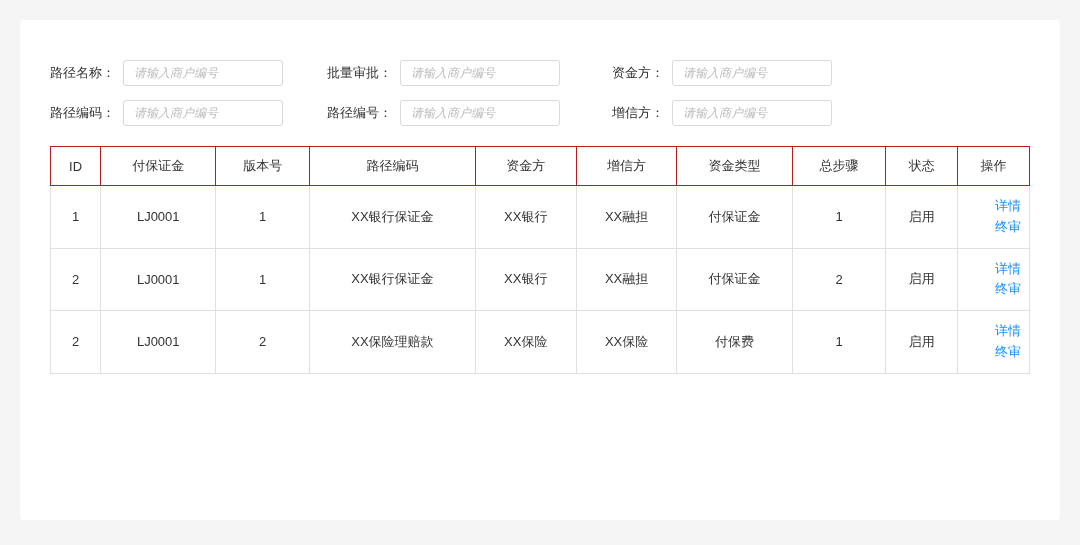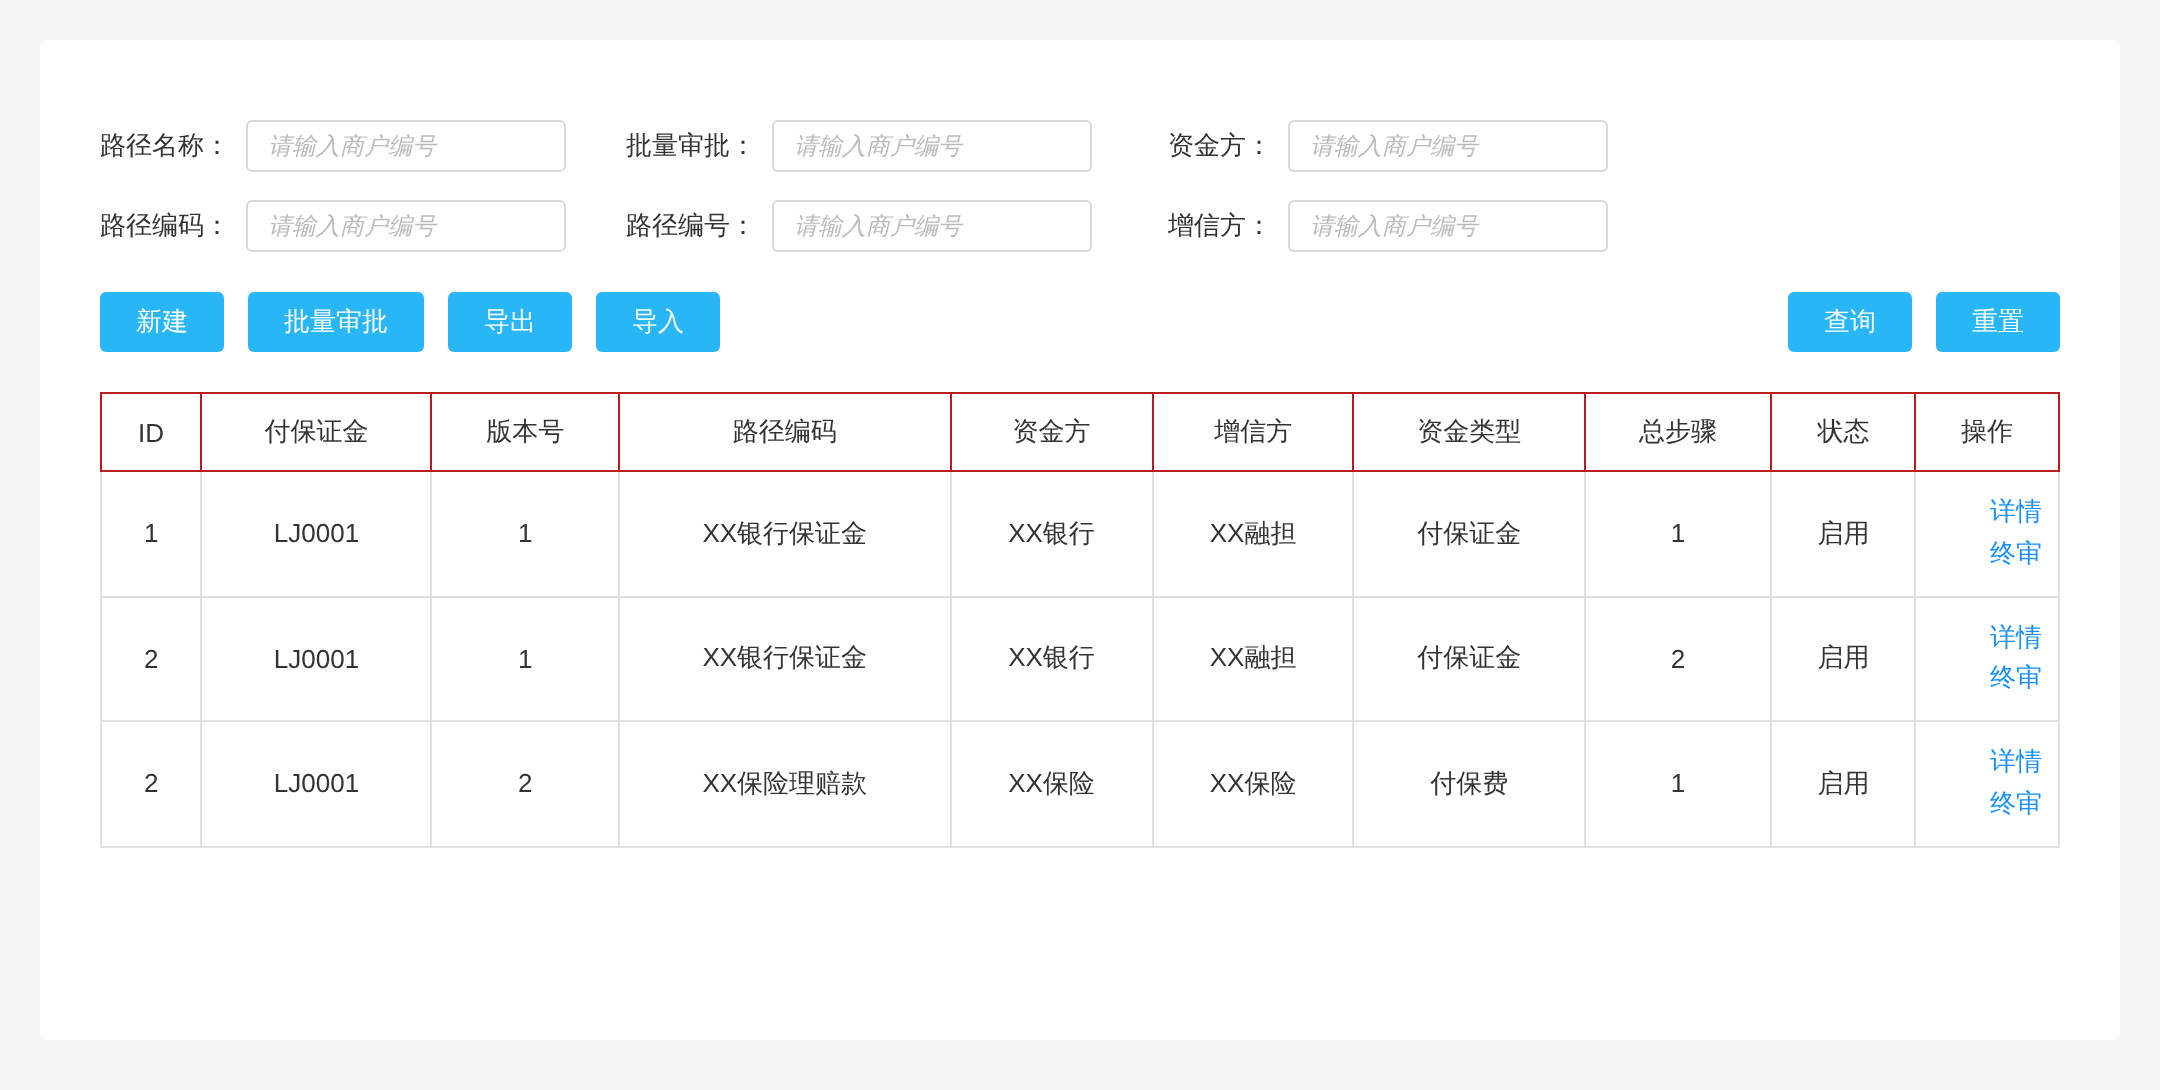--- a/index.html
+++ b/index.html
@@ -29,21 +29,21 @@
       font-size: 16px;
       color: #1890ff;
     }
     .form-section {
       margin-bottom: 20px;
     }
     .form-row {
       display: flex;
       align-items: flex-end;
       margin-bottom: 14px;
-      gap: 30px;
+      gap: 44px;
     }
     .form-item {
       display: flex;
       align-items: center;
       gap: 8px;
     }
     .form-label {
       font-size: 13px;
       color: #333;
       white-space: nowrap;
@@ -149,30 +149,20 @@
           <span class="form-label">路径编号：</span>
           <input class="form-input" placeholder="请输入商户编号" type="text" style="">
         </div>
         <div class="form-item">
           <span class="form-label">增信方：</span>
           <input class="form-input" placeholder="请输入商户编号" type="text" style="">
         </div>
       </div>
   </div>
 
-  <div class="toolbar">
-
-  <button class="btn">新建</button>
-      <button class="btn">批量审批</button>
-      <button class="btn">导出</button>
-      <button class="btn">导入</button>
-      <div class="btn-spacer"></div>
-      <button class="btn">查询</button>
-      <button class="btn">重置</button>
-    </div>
 
   <div class="table-section">
     <table>
       <thead>
         <tr>
         <th>ID</th>
             <th>付保证金</th>
             <th>版本号</th>
             <th>路径编码</th>
             <th>资金方</th>

